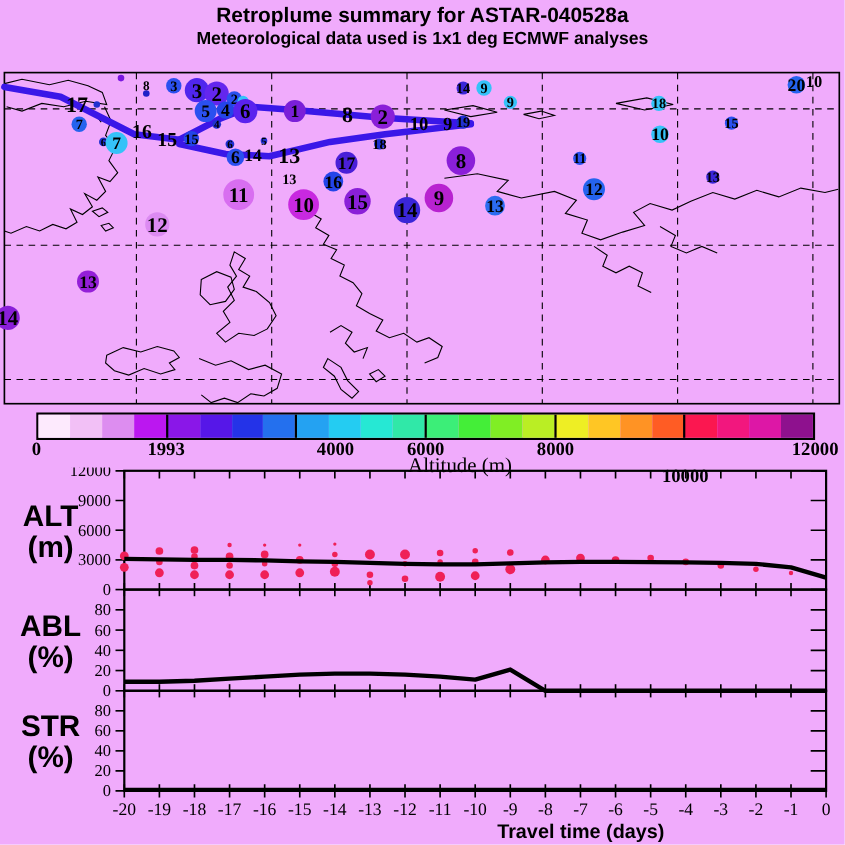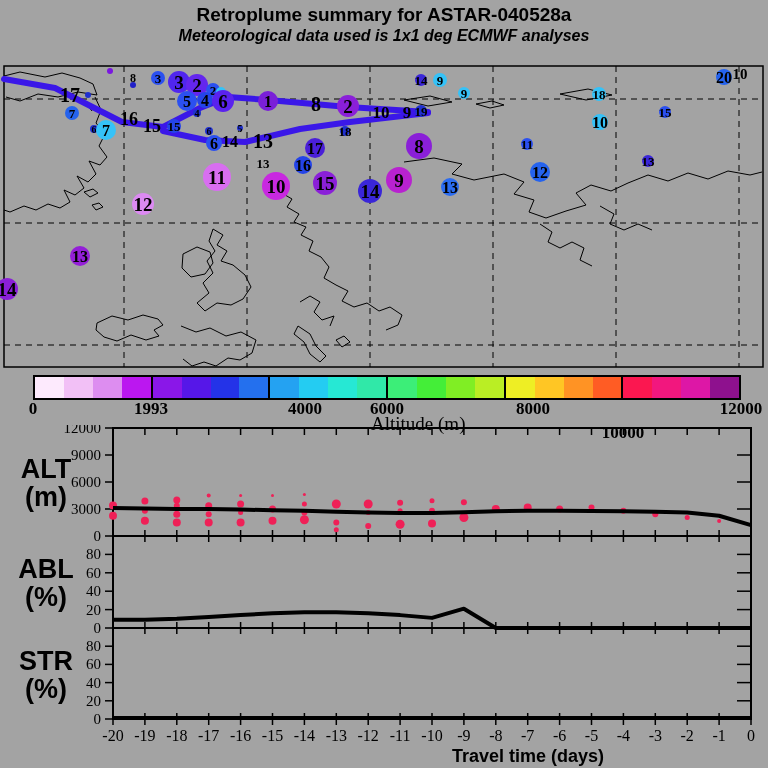--- a/index.html
+++ b/index.html
@@ -1,21 +1,21 @@
 <!DOCTYPE html>
 <html><head>
 <meta charset="utf-8">
 <style>
   html,body{margin:0;padding:0;background:#ffffff;}
-  .page{position:relative;width:768px;height:768px;background:#a3a3a3;overflow:hidden;
+  .page{position:relative;width:768px;height:768px;background:#f0abfc;overflow:hidden;
         font-family:"Liberation Sans",sans-serif;}
   .titles{position:absolute;top:4px;left:0;width:768px;text-align:center;color:#000;}
   .t1{font-size:19px;font-weight:bold;line-height:22px;}
   .t2{font-size:17px;font-weight:bold;line-height:20px;white-space:pre;}
-  .t3{font-size:16px;font-weight:bold;line-height:19px;font-style:italic;}
+  .t3{font-size:16px;font-weight:bold;line-height:19px;}
   svg{position:absolute;left:0;}
   #map{top:64px;}
   #panels{top:425px;}
   #cbarbox{position:absolute;left:33px;top:375px;width:704px;height:21px;
            border:2px solid #000;display:flex;}
   #cbarbox .seg{flex:1 1 auto;height:100%;}
   #cbarbox .seg.div{border-left:2px solid #000;}
   #cbarticks{position:absolute;left:33px;top:399px;width:708px;height:18px;}
   #cbarticks span{position:absolute;transform:translateX(-50%);
       font-family:"Liberation Serif",serif;font-weight:bold;font-size:17px;color:#000;}
@@ -188,21 +188,21 @@
       <div class="seg div" style="background: rgb(251, 23, 80);"></div>
       <div class="seg" style="background: rgb(242, 23, 126);"></div>
       <div class="seg" style="background: rgb(221, 23, 166);"></div>
       <div class="seg" style="background: rgb(142, 17, 142);"></div>
     </div>
   <div id="cbarticks">
       <span style="left: 0%;">0</span>
       <span style="left: 16.6667%;">1993</span>
       <span style="left: 33.3333%; margin-left: 36px;">4000</span>
       <span style="left: 50%;">6000</span>
-      <span style="left: 66.6667%; margin-left: 28px;">8000</span>
+      <span style="left: 66.6667%;">8000</span>
       <span style="left: 83.3333%; margin-top: 24px;">10000</span>
       <span style="left: 100%;">12000</span>
     </div>
   <div id="cbartitle">Altitude (m)</div>
 
   <svg id="panels" width="768" height="343" viewBox="0 0 768 343">
       <rect x="113" y="3" width="638" height="108" fill="none" stroke="#000" stroke-width="2"></rect>
       <line x1="113" y1="3" x2="113" y2="10" stroke="#000" stroke-width="1.5"></line>
       <line x1="113" y1="105" x2="113" y2="117" stroke="#000" stroke-width="1.5"></line>
       <line x1="144.89999999999998" y1="3" x2="144.89999999999998" y2="10" stroke="#000" stroke-width="1.5"></line>

